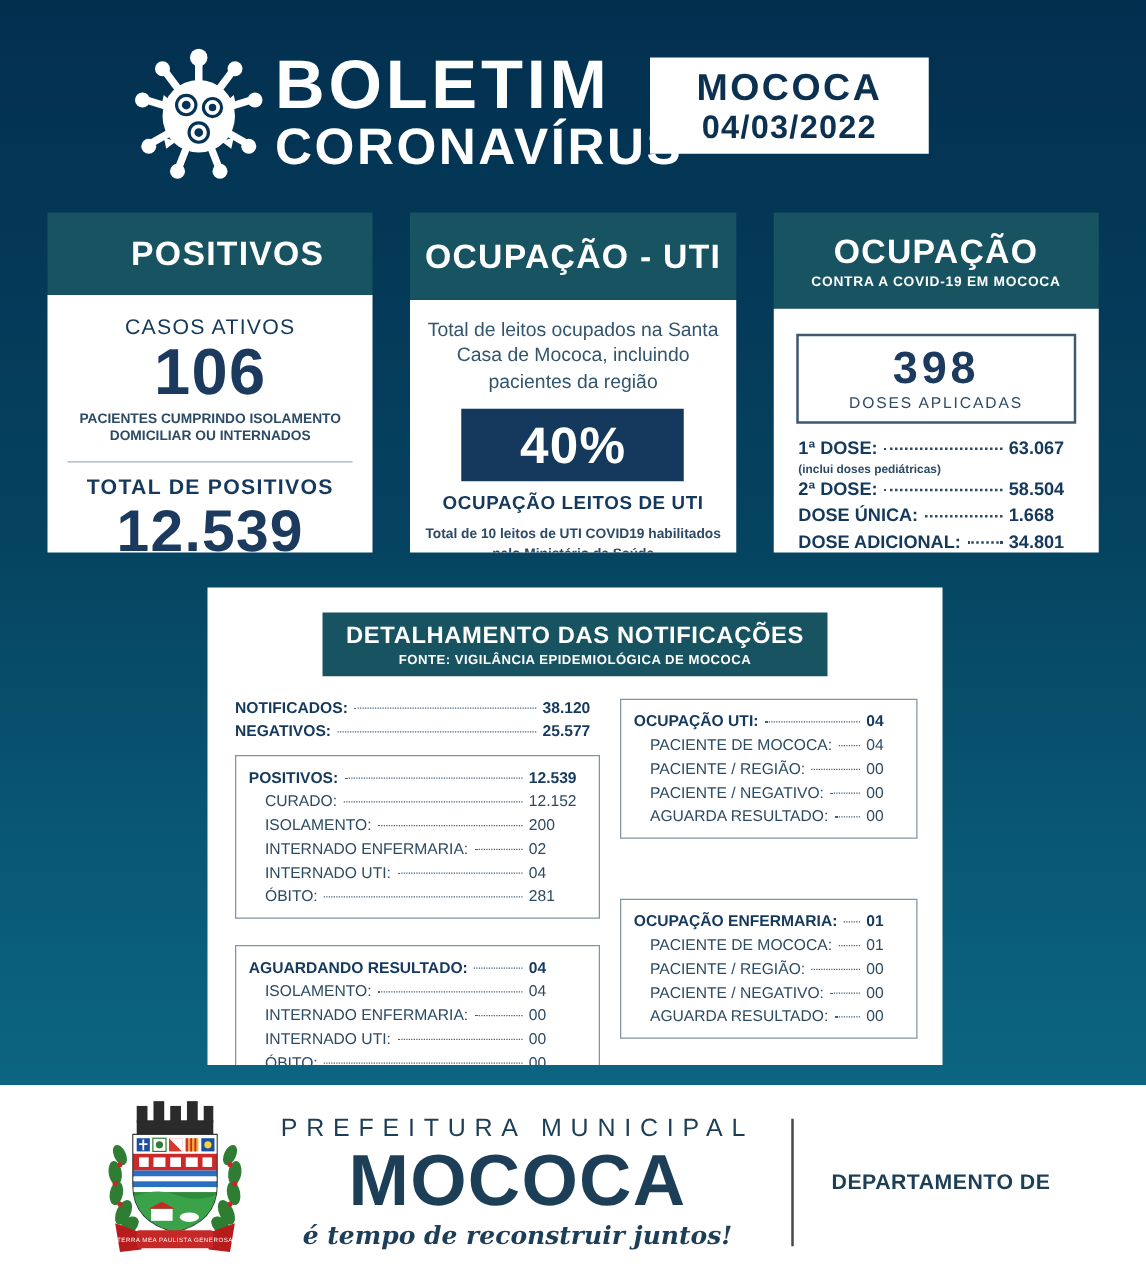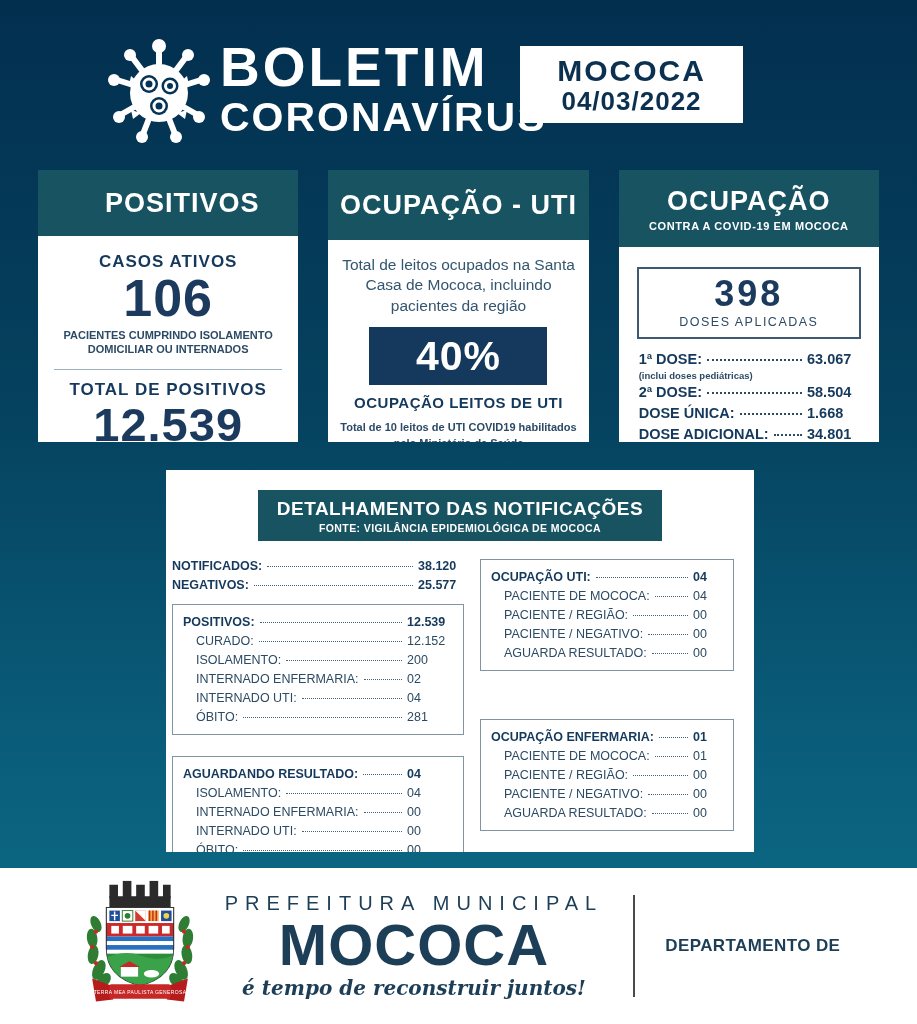--- a/index.html
+++ b/index.html
@@ -24,21 +24,21 @@
   .card { flex:1; display:flex; flex-direction:column; height:272px; }
   .card-header { background:#175361; color:#ffffff; display:flex; flex-direction:column;
                  justify-content:center; align-items:center; text-align:center; padding:6px 4px; }
   .card1 .card-header { height:66px;padding-left:32px; } .card2 .card-header { height:70px; } .card3 .card-header { height:77px; }
   .card-h-title { font-size:27px; font-weight:800; letter-spacing:1px; }
   .card3 .card-h-title { font-size:27px; }
   .card-h-sub { font-size:11px; font-weight:700; letter-spacing:.6px; margin-top:3px; }
   .card-body { background:#ffffff; flex:1; text-align:center; overflow:hidden; }
 
   .card1 .card-body { padding-top:16px; }
-  .c1-label { font-size:17px; font-weight:700; letter-spacing:1px; color:#14395c; }
+  .c1-label { font-size:17px; font-weight:400; letter-spacing:1px; color:#14395c; }
   .c1-num { font-size:52px; font-weight:800; color:#1b3a5e; line-height:1.02; letter-spacing:1px; }
   .c1-note { font-size:11px; font-weight:600; color:#2c4a66; margin:3px 16px 0; line-height:1.3; }
   .c1-hr { border:none; border-top:1px solid #9db0bd; margin:12px 16px 10px; }
   .c1-total-label { font-size:17px; font-weight:800; letter-spacing:1px; color:#14395c; }
   .c1-total-num { font-size:47px; font-weight:800; color:#1b3a5e; line-height:1.05; letter-spacing:1px; }
 
   .card2 .card-body { padding:15px 10px 0; }
   .c2-desc { font-size:15.5px; color:#33566e; line-height:1.32; font-weight:500; }
   .c2-box { background:#14395c; color:#ffffff; width:178px; height:58px; margin:11px auto 9px;
             display:flex; align-items:center; justify-content:center;
@@ -54,21 +54,21 @@
   .c3-row { display:flex; align-items:baseline; font-weight:800; font-size:14.5px; line-height:1.45; }
   .c3-note { font-size:9.5px; font-weight:700; color:#2c4a66; text-align:left; line-height:1.3; }
   .leader { flex:1; border-bottom:2px dotted #2b4a63; margin:0 5px; transform:translateY(-3px); min-width:8px; }
   .val-w { width:52px; text-align:left; }
 
   
   .details { position:absolute; left:166px; top:470px; width:588px; height:382px; background:#ffffff; overflow:hidden; }
   .d-header { width:404px; margin:20px auto 0; background:#175361; color:#ffffff; text-align:center; padding:8px 4px 7px; }
   .d-title { font-size:19px; font-weight:800; letter-spacing:.5px; }
   .d-source { font-size:10.5px; font-weight:600; letter-spacing:.4px; margin-top:2px; }
-  .d-cols { display:flex; padding:16px 20px 0 6px; gap:16px; color:#14395c; }
+  .d-cols { display:flex; padding:16px 20px 0 22px; gap:16px; color:#14395c; }
   .d-left { width:292px; }
   .d-right { flex:1; }
   .d-row { display:flex; align-items:baseline; font-size:12.5px; line-height:19px; }
   .d-row .lbl { white-space:nowrap; }
   .d-bold { font-weight:800; }
   .d-reg { font-weight:500; color:#2b4a63; }
   .d-sub { padding-left:13px; }
   .d-leader { flex:1; border-bottom:1.5px dotted #44617a; margin:0 5px; transform:translateY(-3px); min-width:8px; }
   .d-val { width:46px; text-align:left; }
   .d-val-sm { width:30px; text-align:left; }

